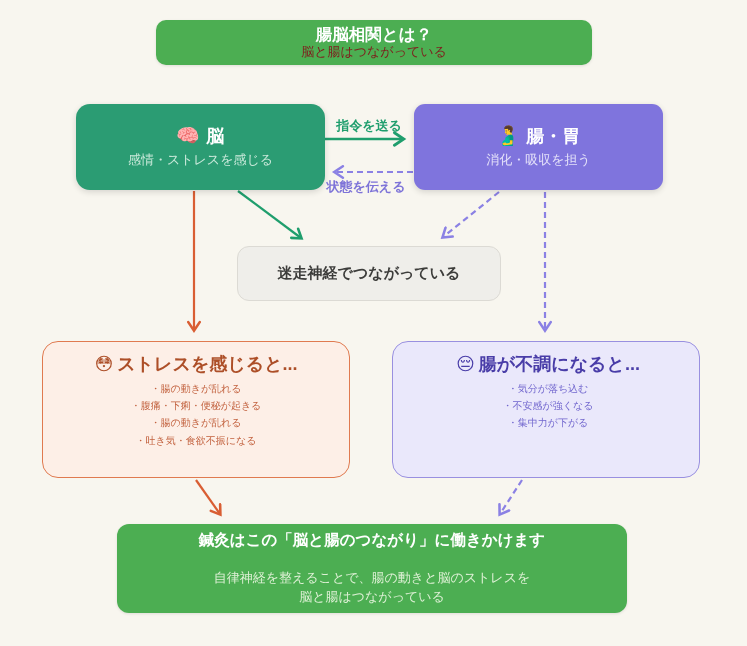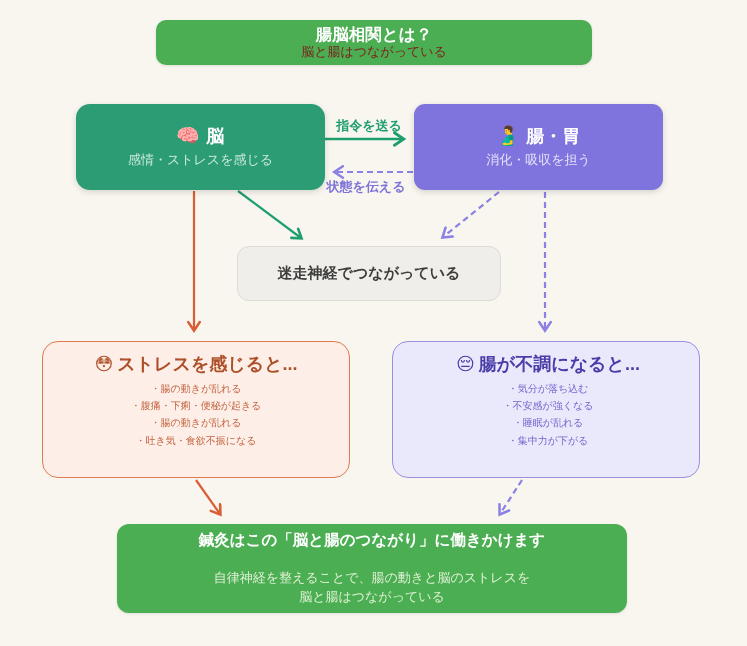--- a/index.html
+++ b/index.html
@@ -155,21 +155,20 @@
     </ul>
   </div>
 
   <div class="box effect-box mood-box">
     <div class="t">
       <span class="emo">😔</span><span>腸が不調になると...</span>
     </div>
     <ul>
       <li>・気分が落ち込む</li>
       <li>・不安感が強くなる</li>
-      <li>・睡眠が乱れる</li>
       <li>・集中力が下がる</li>
     </ul>
   </div>
 
   <div class="box footer-box">
     <div class="t">鍼灸はこの「脳と腸のつながり」に働きかけます</div>
     <div class="s">
       <span>自律神経を整えることで、腸の動きと脳のストレスを</span><br>
       <span>脳と腸はつながっている</span>
     </div>

